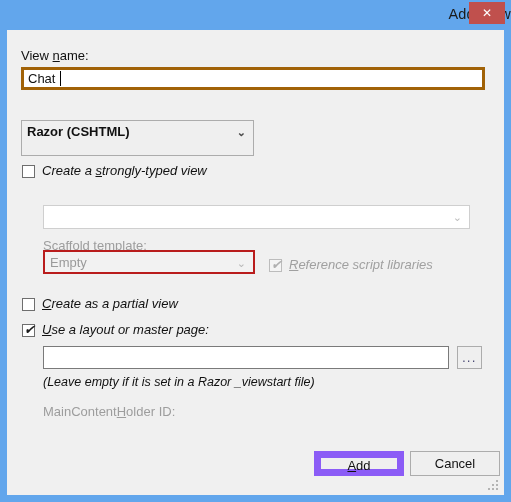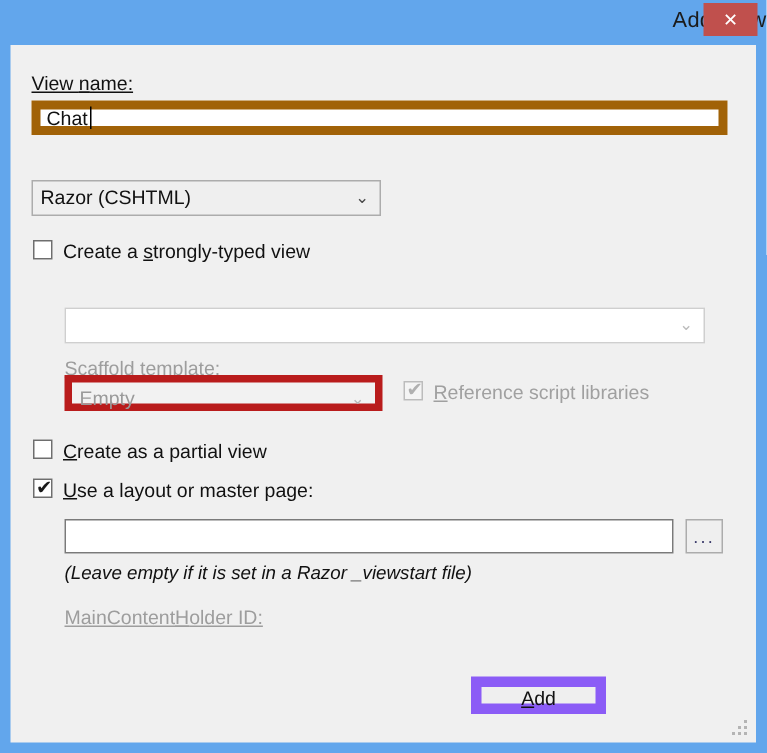--- a/index.html
+++ b/index.html
@@ -65,21 +65,20 @@
     background: #f0f0f0;
     box-sizing: border-box;
   }
 
   .lbl {
     position: absolute;
     font-size: 13px;
     color: #111111;
     white-space: nowrap;
     user-select: none;
-    text-decoration: underline;
   }
   .lbl.disabled { color: #9d9d9d; }
   .hint {
     position: absolute;
     font-size: 12.5px;
     color: #111111;
     white-space: nowrap;
     user-select: none;
   }
   u { text-decoration: underline; }
@@ -89,21 +88,21 @@
     box-sizing: border-box;
     background: #ffffff;
     border: 1px solid #7a7a7a;
     font-family: "Liberation Sans", sans-serif;
     font-size: 13px;
     color: #111111;
     padding: 0 4px;
     outline: none;
     line-height: 21px;
   }
-  .textbox.focused { border: 6px solid #a16207; }
+  .textbox.focused { border: 3px solid #a16207; }
   .textbox.disabled {
     background: #f2f2f2;
     border: 1px solid #d2d2d2;
     color: #8d8d8d;
   }
 
   .caret {
     position: absolute;
     width: 1px;
     height: 15px;
@@ -134,32 +133,33 @@
     line-height: 22px;
     font-size: 11px;
     color: #4a4a4a;
   }
   .combo.white-combo {
     background: #ffffff;
     border: 1px solid #cfcfcf;
   }
   .combo.disabled {
     background: #f2f2f2;
-    border: 5px solid #b91c1c;
+    border: 2px solid #b91c1c;
     color: #9a9a9a;
   }
   .combo.disabled .chev { color: #b7b7b7; }
   .combo.white-combo .chev { color: #bdbdbd; }
 
   .cbrow {
     position: absolute;
     height: 18px;
     display: flex;
-    align-items: flex-start;
+    align-items: flex-end;
     user-select: none;
+    font-style: italic;
   }
   .checkbox {
     box-sizing: border-box;
     width: 13px;
     height: 13px;
     background: #ffffff;
     border: 1px solid #6e6e6e;
     position: relative;
     flex: 0 0 auto;
   }
@@ -233,21 +233,21 @@
     <div class="title-text">Add View</div>
     <button class="close-button">✕</button>
   </div>
 
   <div class="client">
 
     <div class="lbl" style="left:14px; top:18px;"><span>View </span><u>n</u><span>ame:</span></div>
     <input class="textbox focused" style="left: 14px; top: 37px; width: 464px; height: 23px;" value="Chat">
     <div class="caret" style="left:53px; top:41px;"></div>
 
-    <div class="combo" style="left:14px; top:90px; width:233px; height:24px;">
+    <div class="combo" style="left:14px; top:90px; width:233px; height:36px;font-weight:bold;">
       <span class="combo-text">Razor (CSHTML)</span>
       <span class="chev">⌄</span>
     </div>
 
     <div class="cbrow" style="left:15px; top:130px;">
       <span class="checkbox"></span>
       <span class="cb-label"><span>Create a </span><u>s</u><span>trongly-typed view</span></span>
     </div>
 
     <div class="combo white-combo" style="left:36px; top:175px; width:427px; height:24px;">
@@ -281,20 +281,21 @@
     </div>
 
     <input class="textbox" style="left: 36px; top: 316px; width: 406px; height: 23px;" value="">
     <button class="browse-btn" style="left:450px; top:316px; width:25px; height:23px;">...</button>
 
     <div class="hint" style="left:36px; top:345px;font-style:italic;">(Leave empty if it is set in a Razor _viewstart file)</div>
 
     <div class="lbl disabled" style="left:36px; top:374px;"><span>MainContent</span><u>H</u><span>older ID:</span></div>
 
     <button class="btn default" style="left:307px; top:421px; width:90px; height:25px;"><span></span><u>A</u><span>dd</span></button>
+    <button class="btn" style="left:403px; top:421px; width:90px; height:25px;">Cancel</button>
 
     <div class="grip">
       <i style="left:8px; top:0;"></i>
       <i style="left:4px; top:4px;"></i>
         <i style="left:8px; top:4px;"></i>
       <i style="left:0; top:8px;"></i>
         <i style="left:4px; top:8px;"></i>
         <i style="left:8px; top:8px;"></i>
     </div>
 

